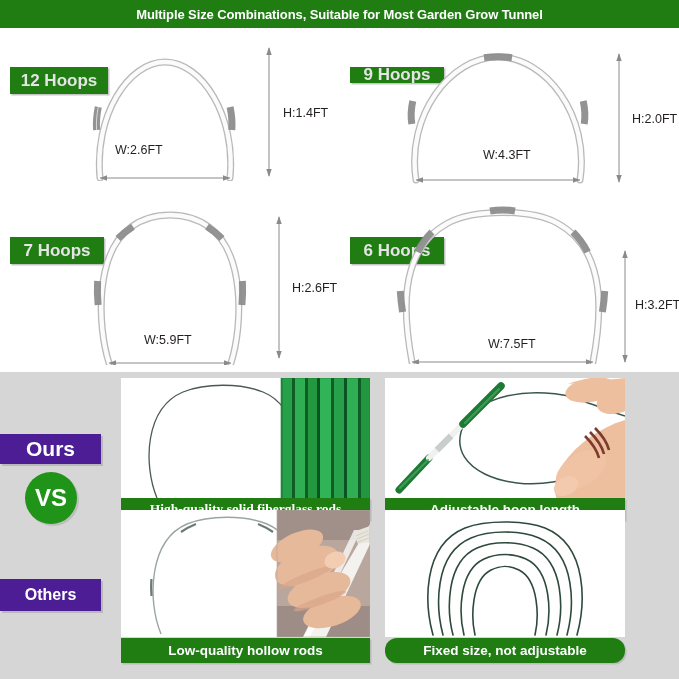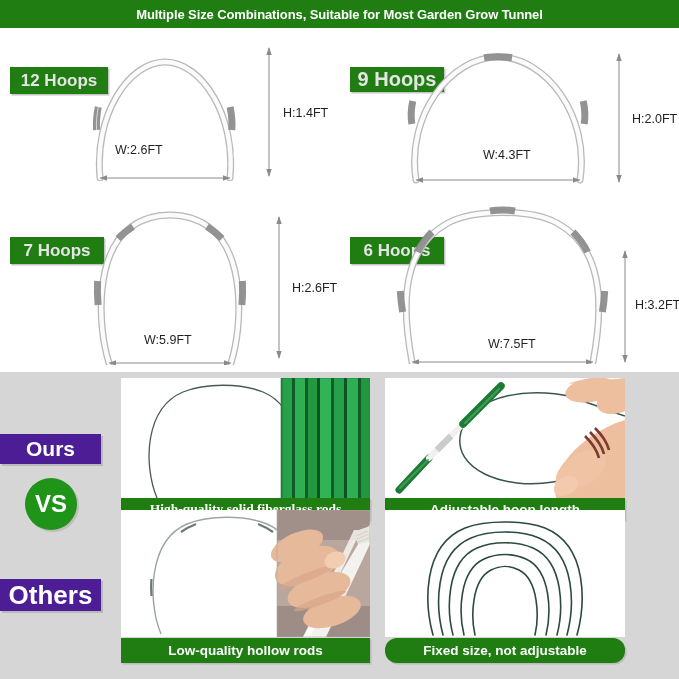--- a/index.html
+++ b/index.html
@@ -32,43 +32,43 @@
   .cell-br{left:340px;top:165px;width:339px;height:175px;}
 
   .hoop-badge{
     position:absolute;
     background:#1f7d12;color:#e5e5e5;font-weight:bold;
     display:flex;align-items:center;justify-content:center;
     box-shadow:1.5px 1.5px 0 rgba(150,150,150,.55);
     margin-top:29px;
   }
   .badge-12{left:10px;top:10px;width:98px;height:27px;font-size:17px;}
-  .badge-9 {left:10px;top:10px;width:94px;height:25px;font-size:20px;}
+  .badge-9 {left:10px;top:10px;width:94px;height:16px;font-size:17px;}
   .badge-7 {left:10px;top:15px;width:94px;height:27px;font-size:17px;}
   .badge-6 {left:10px;top:15px;width:94px;height:27px;font-size:17px;}
 
   .arch-svg{position:absolute;}
   .dim-label{
     position:absolute;color:#231f20;font-size:12.5px;white-space:nowrap;
   }
 
   
   .compare{
     position:absolute;left:0;top:372px;width:679px;height:307px;
     background:#d6d6d6;
   }
   .side-badge{
     position:absolute;background:#4c1d95;color:#fff;font-weight:bold;
     display:flex;align-items:center;justify-content:center;
     box-shadow:2px 2px 0 rgba(165,165,165,.6);
   }
   .badge-ours{left:0px;top:62px;width:101px;height:30px;font-size:21px;}
-  .badge-others{left:0px;top:207px;width:101px;height:32px;font-size:26px;}
+  .badge-others{left:0px;top:207px;width:101px;height:32px;font-size:16px;}
   .vs-circle{
-    position:absolute;left:25px;top:106px;width:52px;height:52px;border-radius:50%;
+    position:absolute;left:25px;top:100px;width:52px;height:52px;border-radius:50%;
     background:#1f9419;color:#fff;font-weight:bold;font-size:24px;
     display:flex;align-items:center;justify-content:center;
     box-shadow:2px 2px 0 rgba(165,165,165,.5);
   }
 
   .photo-panel{position:absolute;background:#ffffff;overflow:hidden;}
   .pp-1{left:121px;top:6px;width:249px;height:123px;}
   .pp-2{left:121px;top:138px;width:249px;height:127px;}
   .pp-3{left:385px;top:6px;width:240px;height:123px;}
   .pp-4{left:385px;top:138px;width:240px;height:127px;}

